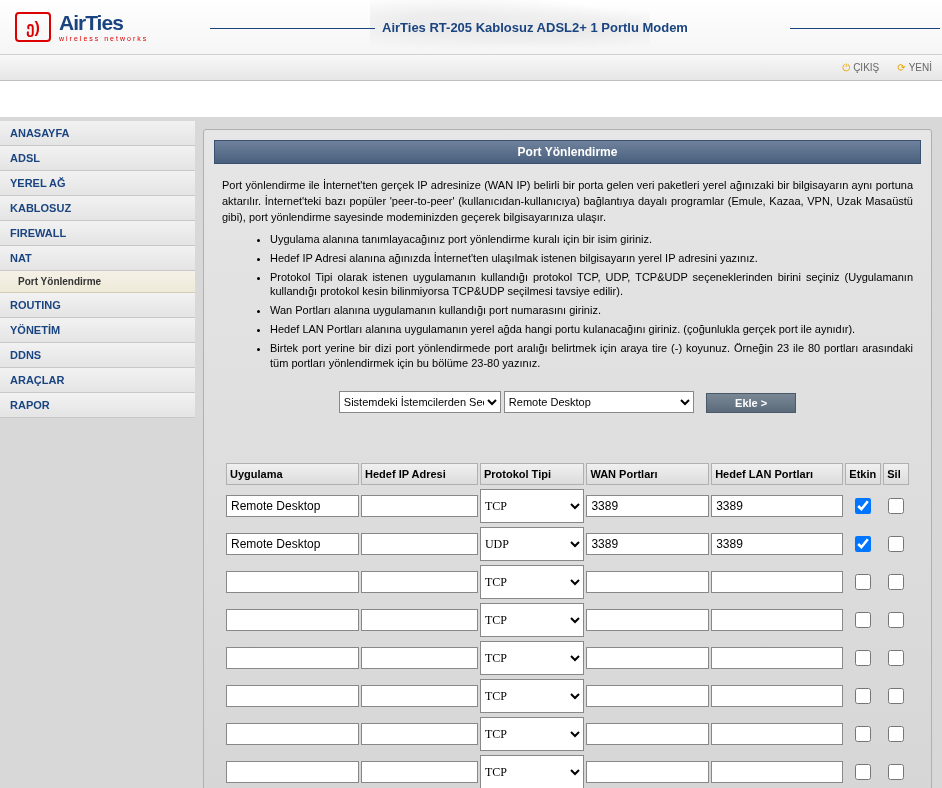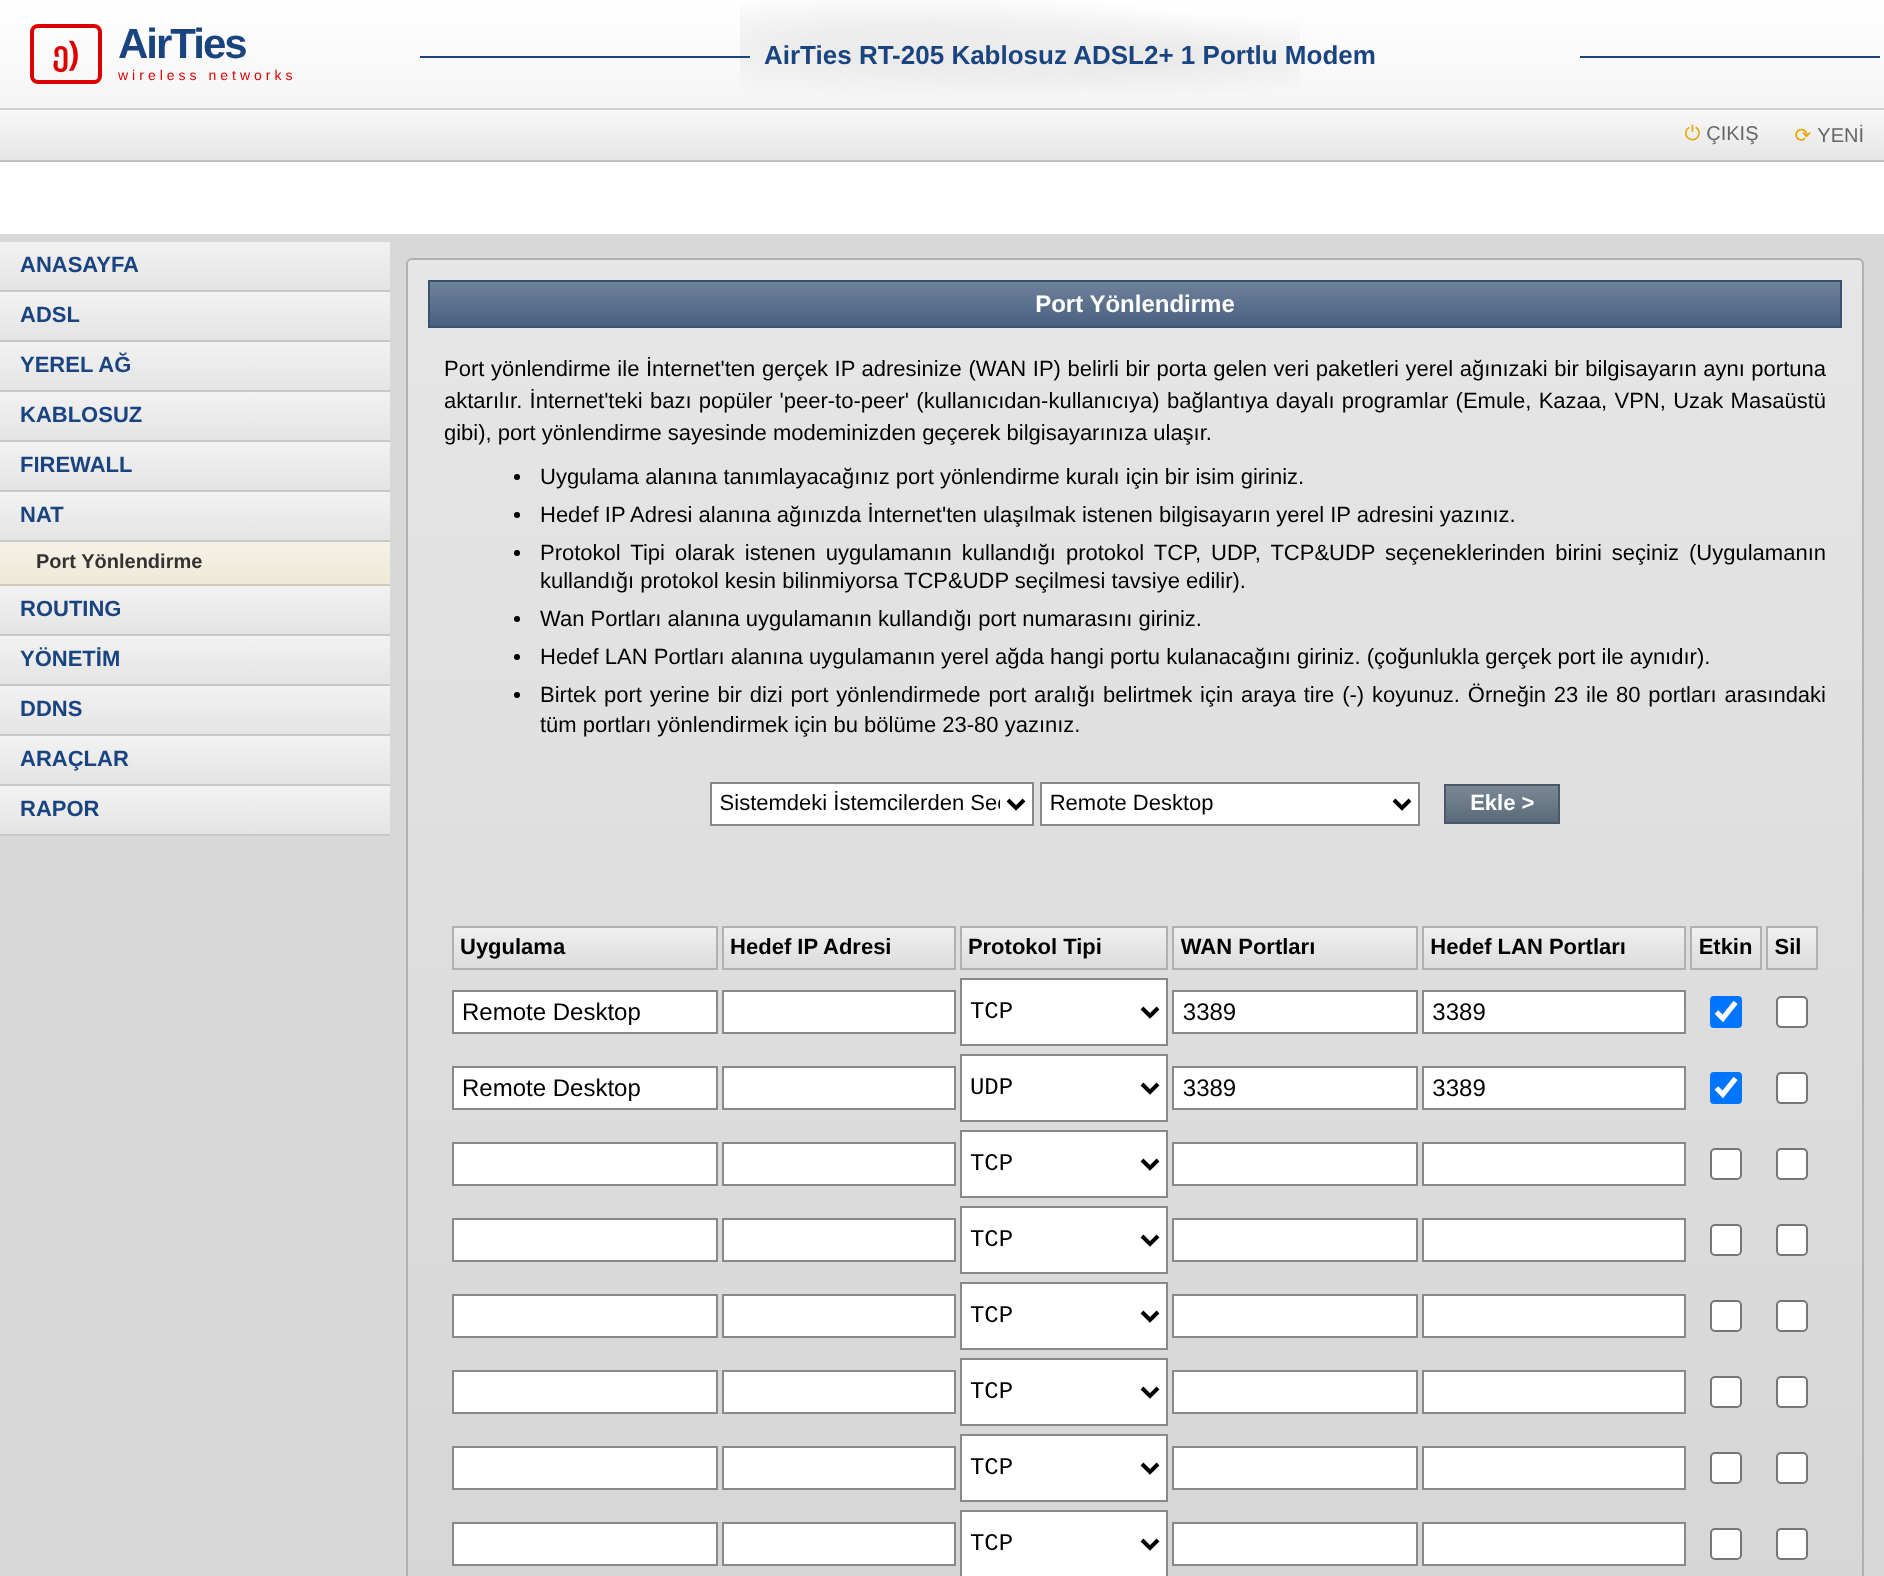--- a/index.html
+++ b/index.html
@@ -22,27 +22,27 @@
 .nav-sub { display: block; padding: 5px 10px 5px 18px; color: #333; font-size: 10px; background: linear-gradient(#f5f1e6,#eeead8); border-bottom: 1px solid #d0cbb8; font-weight: bold; cursor: pointer; }
 .content { flex: 1; padding: 12px 10px 12px 8px; }
 .panel { background: linear-gradient(#e6e6e6 0%,#d4d4d4 100%); border: 1px solid #b0b0b0; border-radius: 3px; min-height: 680px; position: relative; }
 .panel-title { background: linear-gradient(#6f829c,#49607e); color: #fff; text-align: center; font-weight: bold; font-size: 12px; padding: 4px; margin: 10px 10px 0 10px; border: 1px solid #3a5070; }
 .panel-body { padding: 14px 18px; color: #000; font-size: 11px; text-align: justify; }
 .panel-body ul { margin: 6px 0 6px 48px; list-style: disc; }
 .panel-body li { margin-bottom: 4px; line-height: 1.35; }
 .desc { line-height: 1.45; margin-bottom: 4px; }
 .select-row { text-align: center; margin-top: 20px; }
 .sel { font-family: inherit; font-size: 11px; height: 22px; border: 1px solid #888; background: #fff; }
-.btn { display: inline-block; background: linear-gradient(#7a8896,#5b6a7a); color: #fff; border: 1px solid #4a5968; padding: 3px 12px; font-size: 11px; font-family: inherit; cursor: pointer; font-weight: bold; vertical-align: middle; }
+.btn { display: inline-block; background: linear-gradient(#7a8896,#5b6a7a); color: #fff; border: 1px solid #4a5968; padding: 3px 28px; font-size: 11px; font-family: inherit; cursor: pointer; font-weight: bold; vertical-align: middle; }
 .table-wrap { margin-top: 46px; padding: 0 2px; }
 table.rules { border-collapse: separate; border-spacing: 2px 4px; width: 100%; }
 table.rules th { background: linear-gradient(#f0f0f0,#dcdcdc); border: 1px solid #b0b0b0; padding: 4px 3px; font-size: 11px; color: #000; font-weight: bold; }
 table.rules td { padding: 0; }
 .inp { width: 100%; height: 22px; border: 1px solid #888; font-size: 12px; padding: 2px 4px; font-family: inherit; }
-.cell-sel { width: 100%; height: 34px; border: 1px solid #888; font-size: 12px; font-family: Liberation Mono, monospace; background: #fff; }
+.cell-sel { width: 100%; height: 34px; border: 1px solid #888; font-size: 12px; font-family: Liberation Serif, serif; background: #fff; }
 .chk { width: 16px; height: 16px; margin: 2px auto; display: block; }
 .footer-btns { position: absolute; right: 14px; bottom: 14px; }
 .footer-btns .btn { margin-left: 6px; padding: 4px 20px; }
 </style>
 </head>
 <body>
 
 <div class="header">
   <div class="header-globe"></div>
   <div class="logo-wrap">

